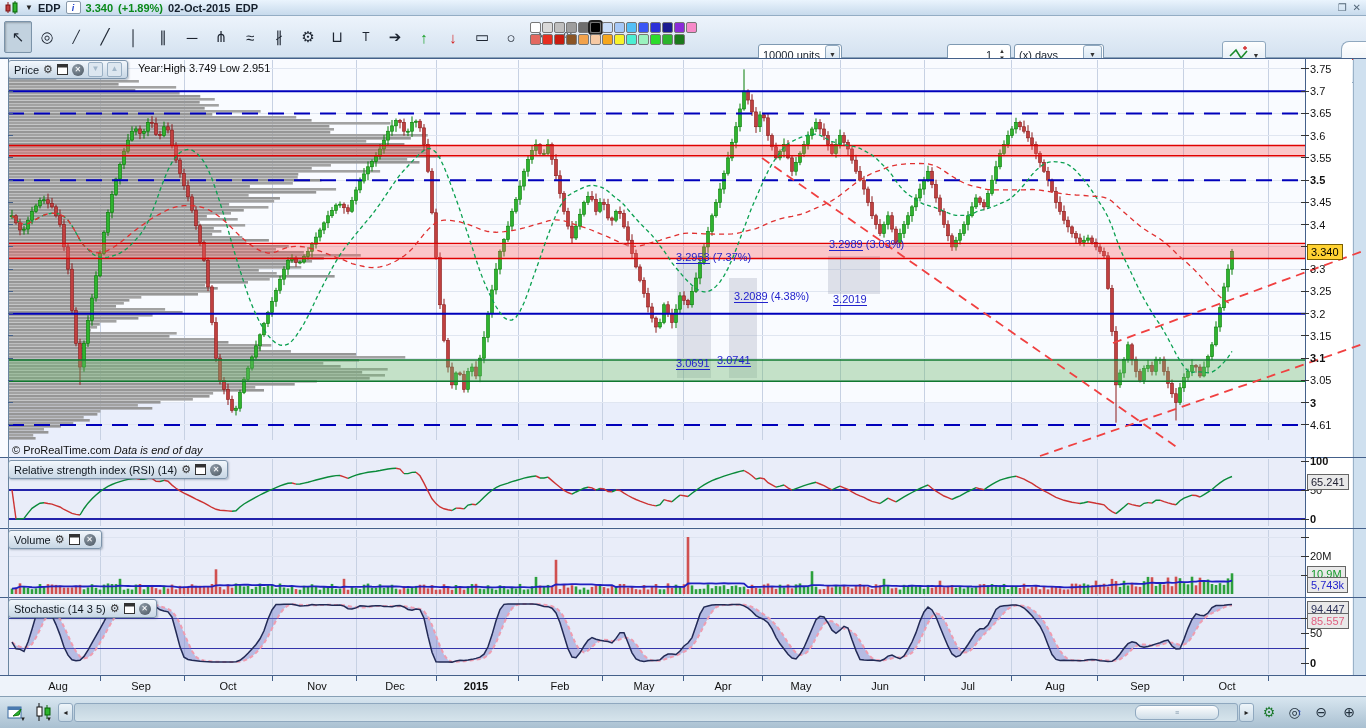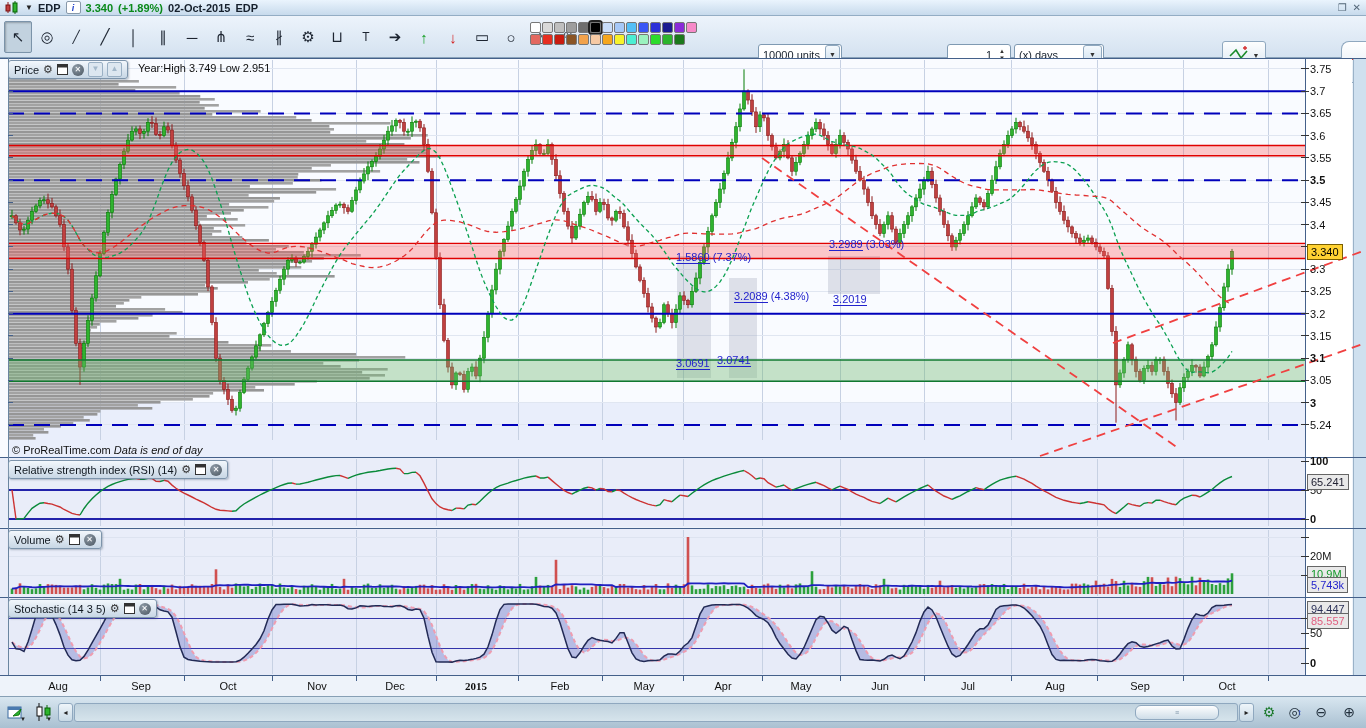--- a/index.html
+++ b/index.html
@@ -64,21 +64,21 @@
   .badge{position:absolute;left:1307px;padding:0 3px;height:14px;line-height:14px;font-size:11px;
     border:1px solid #666;background:#e9e9e9;color:#223;z-index:4;}
   .badge.price{background:#ffd233;border-color:#7a5f00;color:#000;}
   .badge.volg{color:#13992a;} .badge.volb{color:#2323cc;}
   .badge.stk{color:#2a3058;} .badge.stp{color:#e06080;}
   .anno{position:absolute;color:#2222cc;font-size:11px;white-space:nowrap;z-index:3;}
   .anno .num{border-bottom:1px solid #2222cc;padding-bottom:0px;}
   .copyright{position:absolute;left:12px;font-size:11px;color:#101010;z-index:3;}
   .copyright i{font-style:italic;}
   .month{position:absolute;transform:translateX(-50%);font-size:11px;color:#101010;top:622px;}
-  .month.b{font-weight:bold;font-family:Liberation Serif, serif;}
+  .month.b{font-weight:bold;}
   
   #statusbar{position:absolute;left:0;top:696px;width:1366px;height:32px;
     background:linear-gradient(#d8e6f0,#a9c0d1);border-top:1px solid #87a0b5;box-sizing:border-box;}
   .sb-ico{position:absolute;top:4px;width:22px;height:22px;display:flex;align-items:center;justify-content:center;font-size:14px;color:#23313e;}
   .sb-caret{position:absolute;font-size:6px;color:#222;}
   #scroll-track{position:absolute;left:74px;top:6px;width:1162px;height:17px;background:linear-gradient(#c0d2de,#d6e4ec);
     border:1px solid #8fa8bf;border-radius:3px;}
   #scroll-thumb{position:absolute;left:1060px;top:1px;width:82px;height:13px;background:linear-gradient(#fdfefe,#cfdde8);
     border:1px solid #8fa8bf;border-radius:6px;display:flex;align-items:center;justify-content:center;color:#7c93a7;font-size:7px;}
   .scroll-btn{position:absolute;top:6px;width:13px;height:17px;background:linear-gradient(#eef5fa,#c8d9e5);
@@ -1568,35 +1568,35 @@
         <div class="axis-lbl b" style="top: 116.15px;">3.5</div>
         <div class="axis-lbl" style="top: 138.4px;">3.45</div>
         <div class="axis-lbl" style="top: 160.65px;">3.4</div>
         <div class="axis-lbl" style="top: 205.15px;">3.3</div>
         <div class="axis-lbl" style="top: 227.4px;">3.25</div>
         <div class="axis-lbl" style="top: 249.65px;">3.2</div>
         <div class="axis-lbl" style="top: 271.9px;">3.15</div>
         <div class="axis-lbl" style="top: 294.15px; font-weight: bold;">3.1</div>
         <div class="axis-lbl" style="top: 316.4px;">3.05</div>
         <div class="axis-lbl b" style="top: 338.65px;">3</div>
-        <div class="axis-lbl" style="top: 360.9px;">5.24</div>
+        <div class="axis-lbl" style="top: 360.9px;">4.61</div>
         <div class="axis-lbl b" style="top: 397px;">100</div>
         <div class="axis-lbl" style="top: 426px;">50</div>
         <div class="axis-lbl b" style="top: 455px;">0</div>
         <div class="axis-lbl" style="top: 473px; margin-top: 36px;">30M</div>
         <div class="axis-lbl" style="top: 492px;">20M</div>
         <div class="axis-lbl" style="top: 569px;">50</div>
         <div class="axis-lbl b" style="top: 599px;">0</div>
         <div class="badge price" style="top: 186.35px;">3.340</div>
         <div class="badge" style="top: 416.16px;">65.241</div>
         <div class="badge volg" style="top: 508.29px;">10.9M</div>
         <div class="badge volb" style="top: 519.088px;">5,743k</div>
         <div class="badge stk" style="top: 543px;">94.447</div>
         <div class="badge stp" style="top: 555px;">85.557</div>
-        <div class="anno" style="left: 676px; top: 193px;"><span class="num">1.5860</span><span> (7.37%)</span></div>
+        <div class="anno" style="left: 676px; top: 193px;"><span class="num">3.2953</span><span> (7.37%)</span></div>
         <div class="anno" style="left: 829px; top: 180px;"><span class="num">3.2989</span><span> (3.03%)</span></div>
         <div class="anno" style="left: 734px; top: 232px;"><span class="num">3.2089</span><span> (4.38%)</span></div>
         <div class="anno" style="left: 833px; top: 235px;"><span class="num">3.2019</span></div>
         <div class="anno" style="left: 676px; top: 299px;"><span class="num">3.0691</span></div>
         <div class="anno" style="left: 717px; top: 296px;"><span class="num">3.0741</span></div>
         <div class="month" style="left: 58px;">Aug</div>
         <div class="month" style="left: 141px;">Sep</div>
         <div class="month" style="left: 228px;">Oct</div>
         <div class="month" style="left: 317px;">Nov</div>
         <div class="month" style="left: 395px;">Dec</div>

